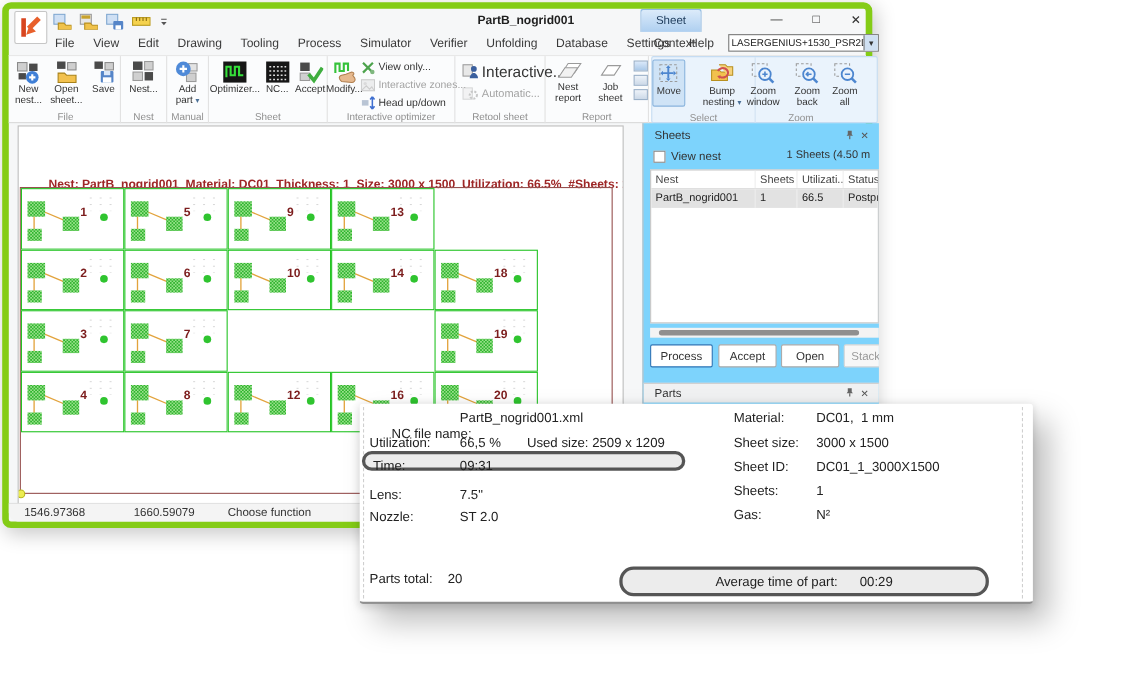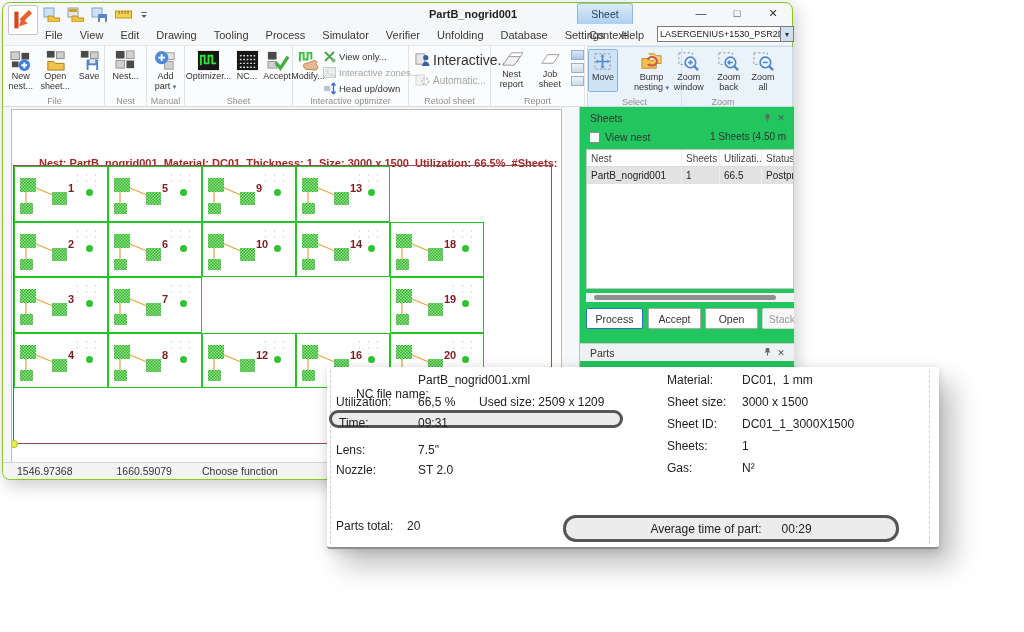--- a/index.html
+++ b/index.html
@@ -1,21 +1,21 @@
 <!DOCTYPE html>
 <html><head>
 <meta charset="utf-8">
 <style>
   * { margin:0; padding:0; box-sizing:border-box; }
   body { background:#fff; font-family:"Liberation Sans", sans-serif; }
   .screen { position:relative; width:1024px; height:632px; background:#fff; overflow:hidden; }
 
   
   .app { position:absolute; left:2px; top:2px; width:791px; height:478px;
-         background:#f6f7f8; border:1px solid #84cc16; border-radius:8px;
+         background:#f6f7f8; border:6px solid #84cc16; border-radius:8px;
          box-shadow:3px 5px 18px rgba(0,0,0,.22); }
 
   
   .title { position:absolute; left:300px; top:5px; width:340px; text-align:center;
            font-size:11px; font-weight:700; color:#1f1f1f; }
   .winctl { position:absolute; top:0; height:20px; width:32px; display:flex;
             align-items:center; justify-content:center; font-size:11px; color:#333; cursor:default; }
   .ctl-min{ left:682px; } .ctl-max{ left:718px; } .ctl-close{ left:754px; }
   .sheet-tab { position:absolute; left:574px; top:0; width:56px; height:21px;
                background:linear-gradient(#dcebfa,#aecff0); border:1px solid #8fb9e0; border-bottom:none;
@@ -81,21 +81,21 @@
                 background:#ecec52; border:1px solid #b8b81e; }
 
   
   .statusbar { position:absolute; left:0; right:0; bottom:0; height:17px; background:#f4f4f4;
                border-top:1px solid #d4d4d4; border-radius:0 0 8px 8px; display:flex; align-items:center;
                font-size:10.5px; color:#333; }
   .sb-x { margin-left:14px; } .sb-y { margin-left:44px; } .sb-msg { margin-left:30px; }
 
   
   .sidepanel { position:absolute; left:576px; top:104px; width:215px; height:357px;
-               background:#22c55e; border-left:1px solid #c2c2c2; overflow:hidden; }
+               background:#7dd3fc; border-left:1px solid #c2c2c2; overflow:hidden; }
   .phead { position:absolute; left:0; right:0; height:18px; display:flex; align-items:center;
            font-size:10.5px; color:#333; }
   .phead .ptitle { margin-left:10px; flex:1; }
   .phead .pico { width:14px; text-align:center; font-size:9px; color:#555; cursor:default; }
   .viewrow { position:absolute; left:0; top:22px; right:0; height:18px; font-size:10.5px; color:#333; }
   .chk { position:absolute; left:9px; top:3px; width:11px; height:11px; background:#fff; border:1px solid #8a8a8a; }
   .viewlbl { position:absolute; left:25px; top:2px; }
   .summary { position:absolute; left:130px; top:2px; width:84px; overflow:hidden; white-space:nowrap; font-size:10px; }
   .ptable { position:absolute; left:6px; top:42px; width:208px; height:140px; background:#fff;
             border:1px solid #c5c5c5; overflow:hidden; font-size:10px; }

